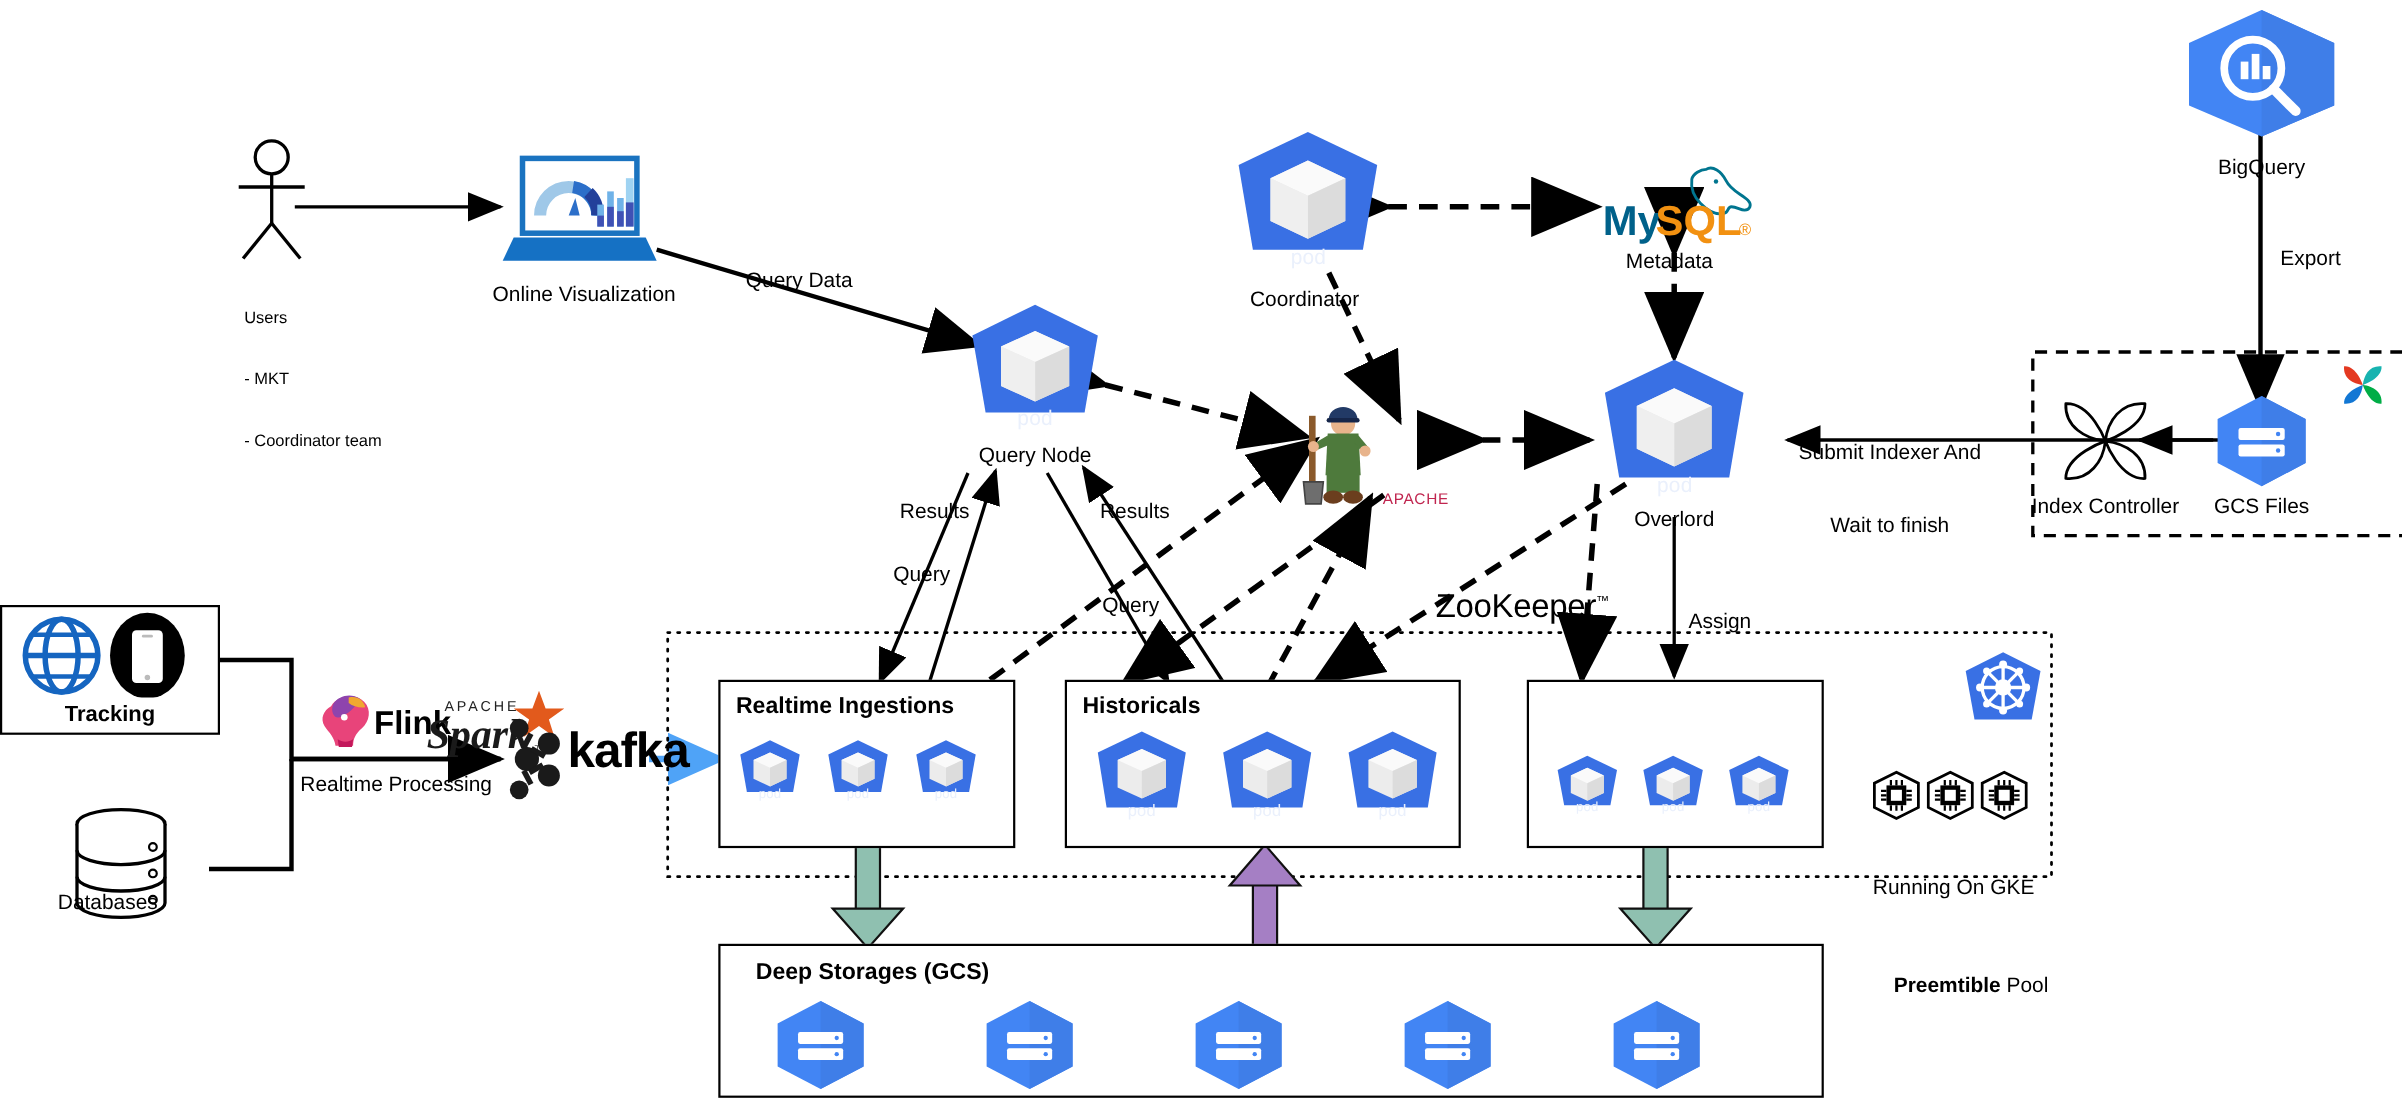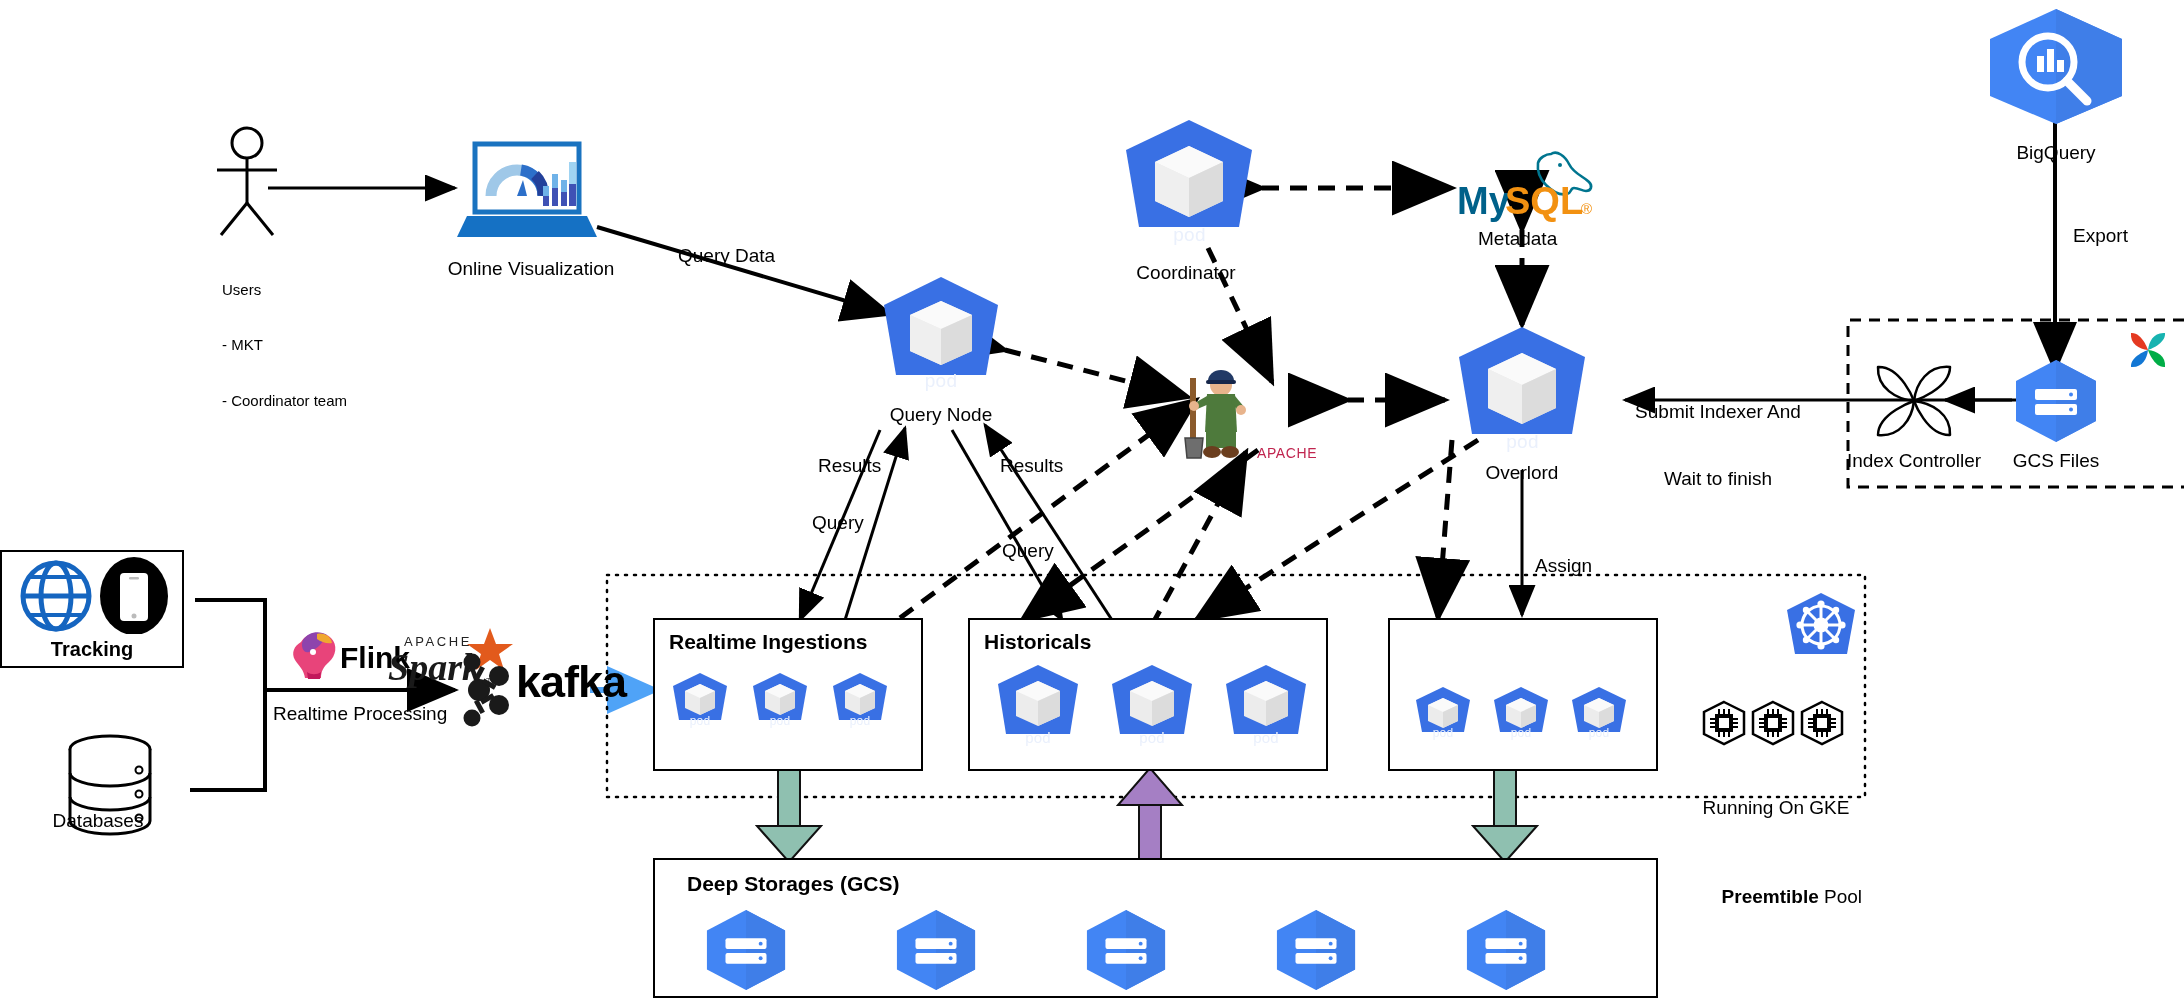--- a/index.html
+++ b/index.html
@@ -203,20 +203,23 @@
       <path d="M58 36 L68 48 L62 52 L54 42 z" fill="#4E7A3C"></path>
       <circle cx="17" cy="46" r="5" fill="#E8B48C"></circle>
       <circle cx="64" cy="50" r="5" fill="#E8B48C"></circle>
 
       <ellipse cx="35" cy="92" rx="9" ry="6" fill="#6B3E1E"></ellipse>
       <ellipse cx="53" cy="92" rx="9" ry="6" fill="#6B3E1E"></ellipse>
     </svg>
   </div>
   <div class="lbl" style="left:1257px;top:407px;">
     <div style="font-size:14px;color:#C0254F;letter-spacing:.6px;">APACHE</div>
+    <div style="font-size:30px;letter-spacing:-.3px;position:relative;">
+      <span>ZooKeeper</span><span style="font-size:12px;vertical-align:super;">™</span>
+    </div>
   </div>
 
   <div class="node" style="left:1451px;top:325px;width:143px;height:136px;">
     <svg width="143" height="136" viewBox="0 0 143 136">
       <polygon points="71,2 134,32 121,109 21,109 8,32" fill="#3970E4"></polygon>
       <g>
         <path d="M71 28 L105 44 L105 83 L71 99 L37 83 L37 44 z" fill="#ECECEC"></path>
         <path d="M71 28 L105 44 L71 60 L37 44 z" fill="#FAFAFA"></path>
         <path d="M71 60 L105 44 L105 83 L71 99 z" fill="#DCDCDC"></path>
         <path d="M71 60 L71 99 L37 83 L37 44 z" fill="#EFEFEF"></path>
@@ -276,21 +279,21 @@
 
   <div class="node" style="left:2126px;top:328px;">
     <svg width="44" height="44" viewBox="0 0 44 44">
       <path d="M22 22 C22 22 16 4 5 5 C4 16 13 21 22 22 z" fill="#E43921"></path>
       <path d="M22 22 C22 22 40 16 39 5 C28 4 23 13 22 22 z" fill="#17B3B0"></path>
       <path d="M22 22 C22 22 28 40 39 39 C40 28 31 23 22 22 z" fill="#00AD46"></path>
       <path d="M22 22 C22 22 4 28 5 39 C16 40 21 31 22 22 z" fill="#1277D4"></path>
     </svg>
   </div>
 
-  <div class="wbox" style="left:0px;top:550px;width:184px;height:118px;">
+  <div class="wbox" style="left:0px;top:550px;width:200px;height:118px;">
     <svg width="180" height="78" viewBox="0 0 180 78" style="position:absolute;left:6px;top:4px;">
       <g>
         <circle cx="48" cy="40" r="33" fill="none" stroke="#1565C0" stroke-width="5"></circle>
         <ellipse cx="48" cy="40" rx="15" ry="33" fill="none" stroke="#1565C0" stroke-width="5"></ellipse>
         <line x1="15" y1="40" x2="81" y2="40" stroke="#1565C0" stroke-width="5"></line>
         <line x1="21" y1="21" x2="75" y2="21" stroke="#1565C0" stroke-width="4"></line>
         <line x1="21" y1="59" x2="75" y2="59" stroke="#1565C0" stroke-width="4"></line>
       </g>
       <g>
         <ellipse cx="126" cy="40" rx="34" ry="39" fill="#000"></ellipse>

